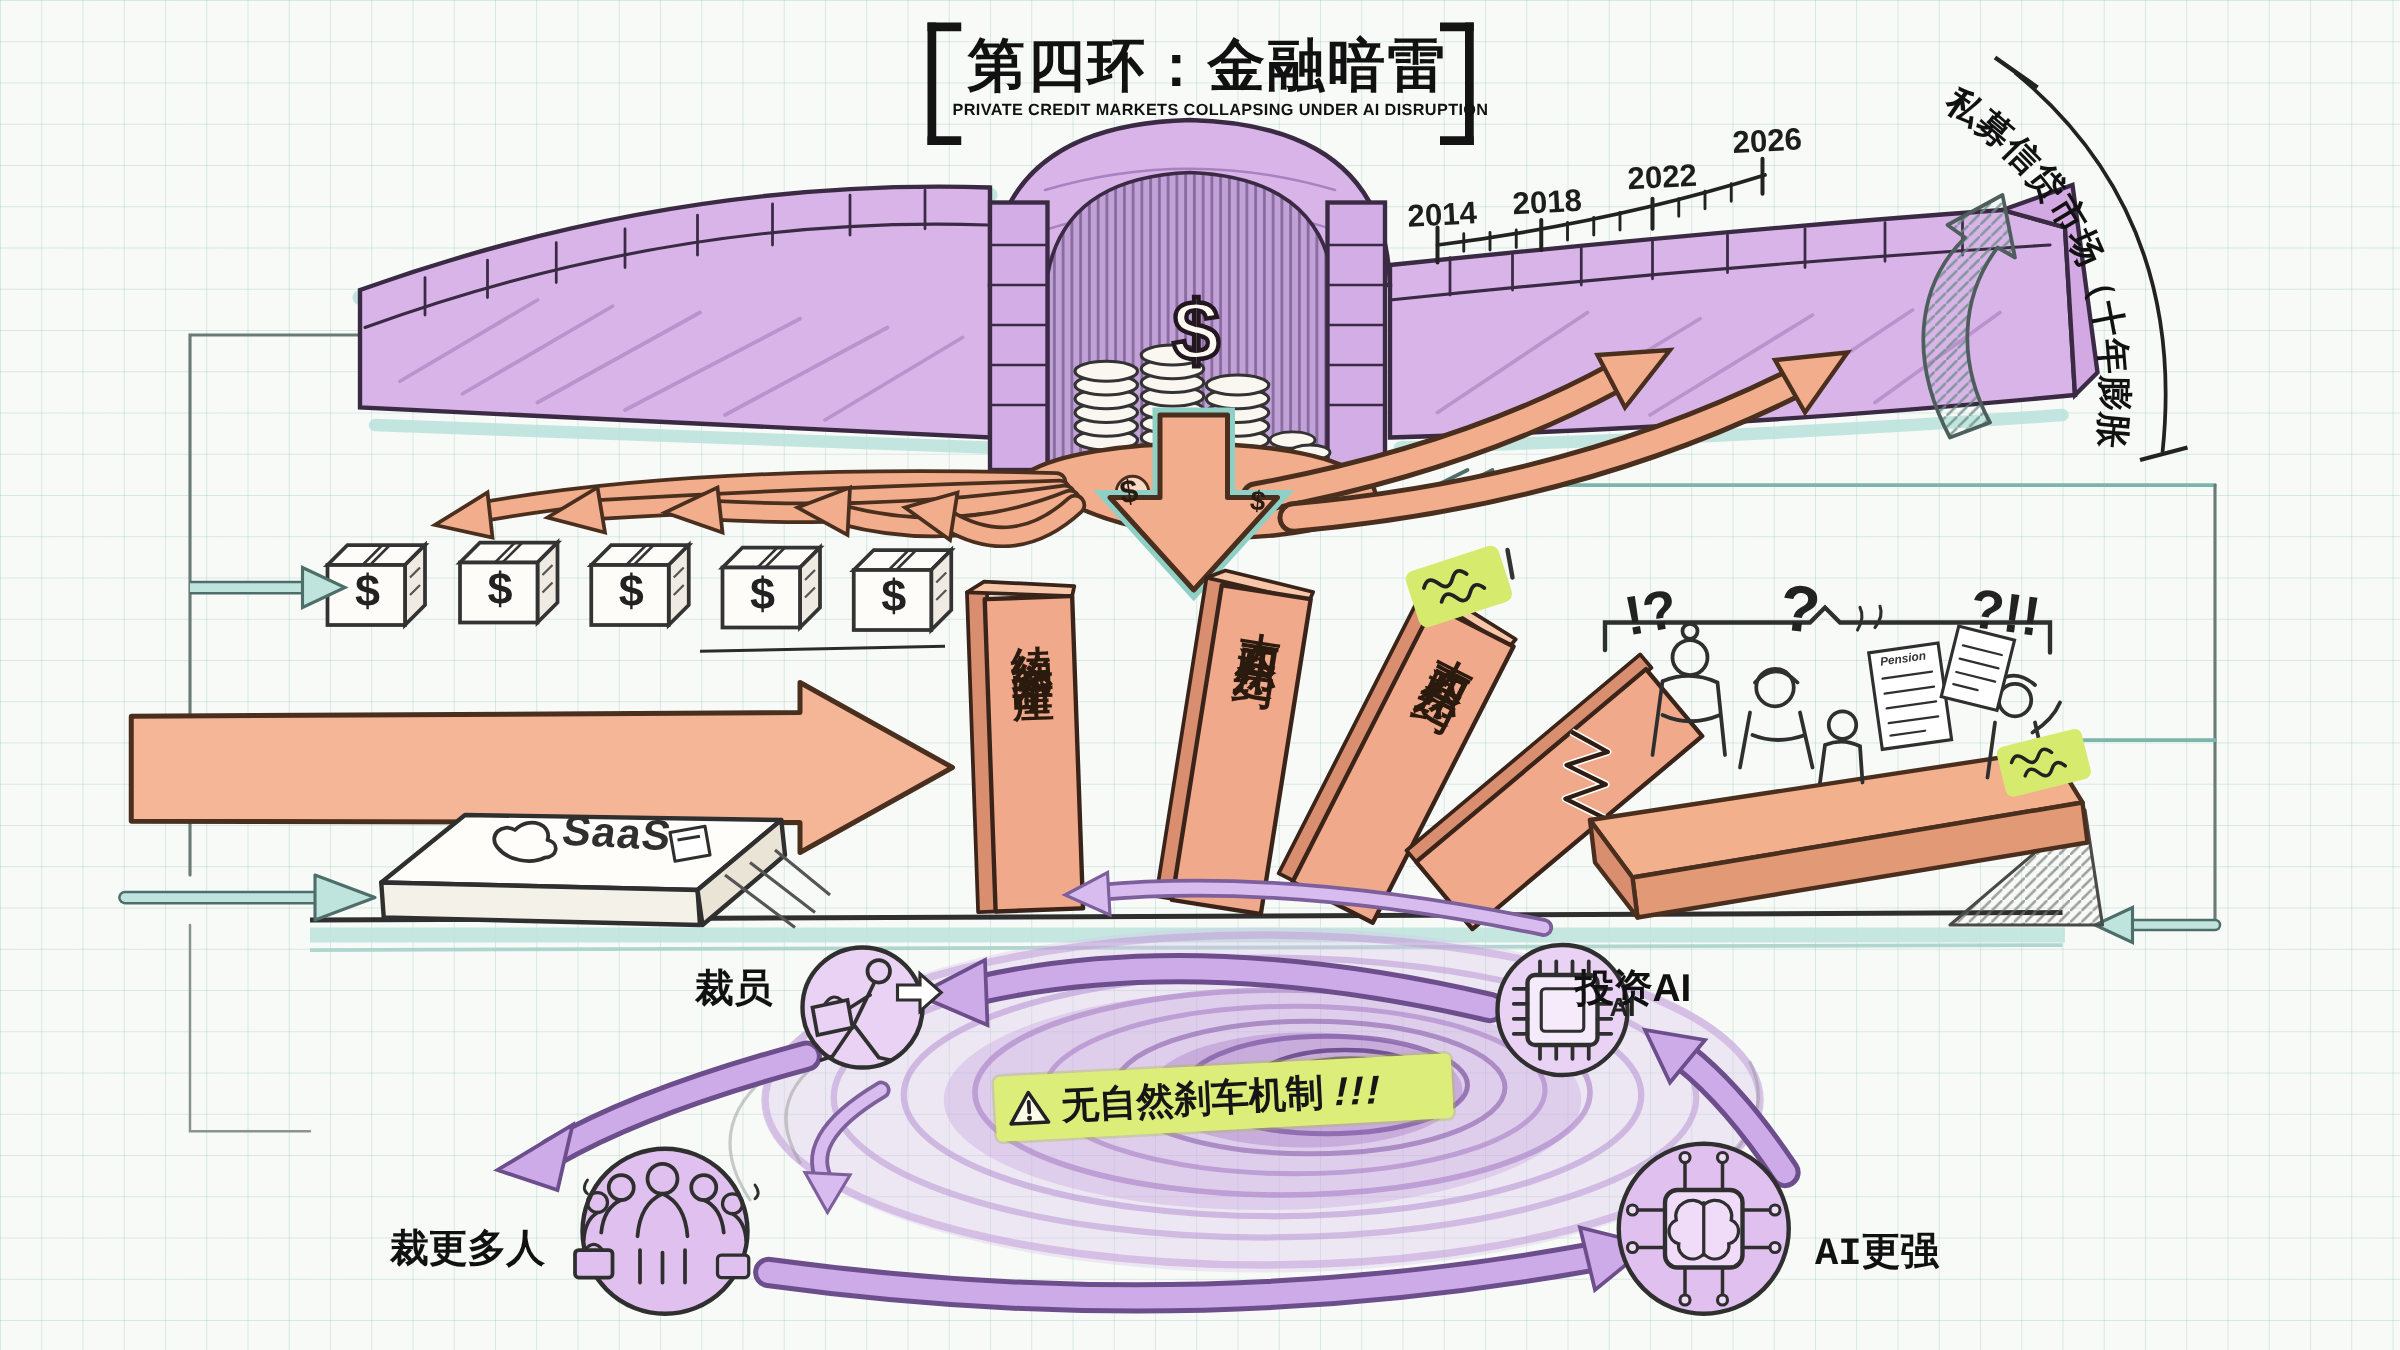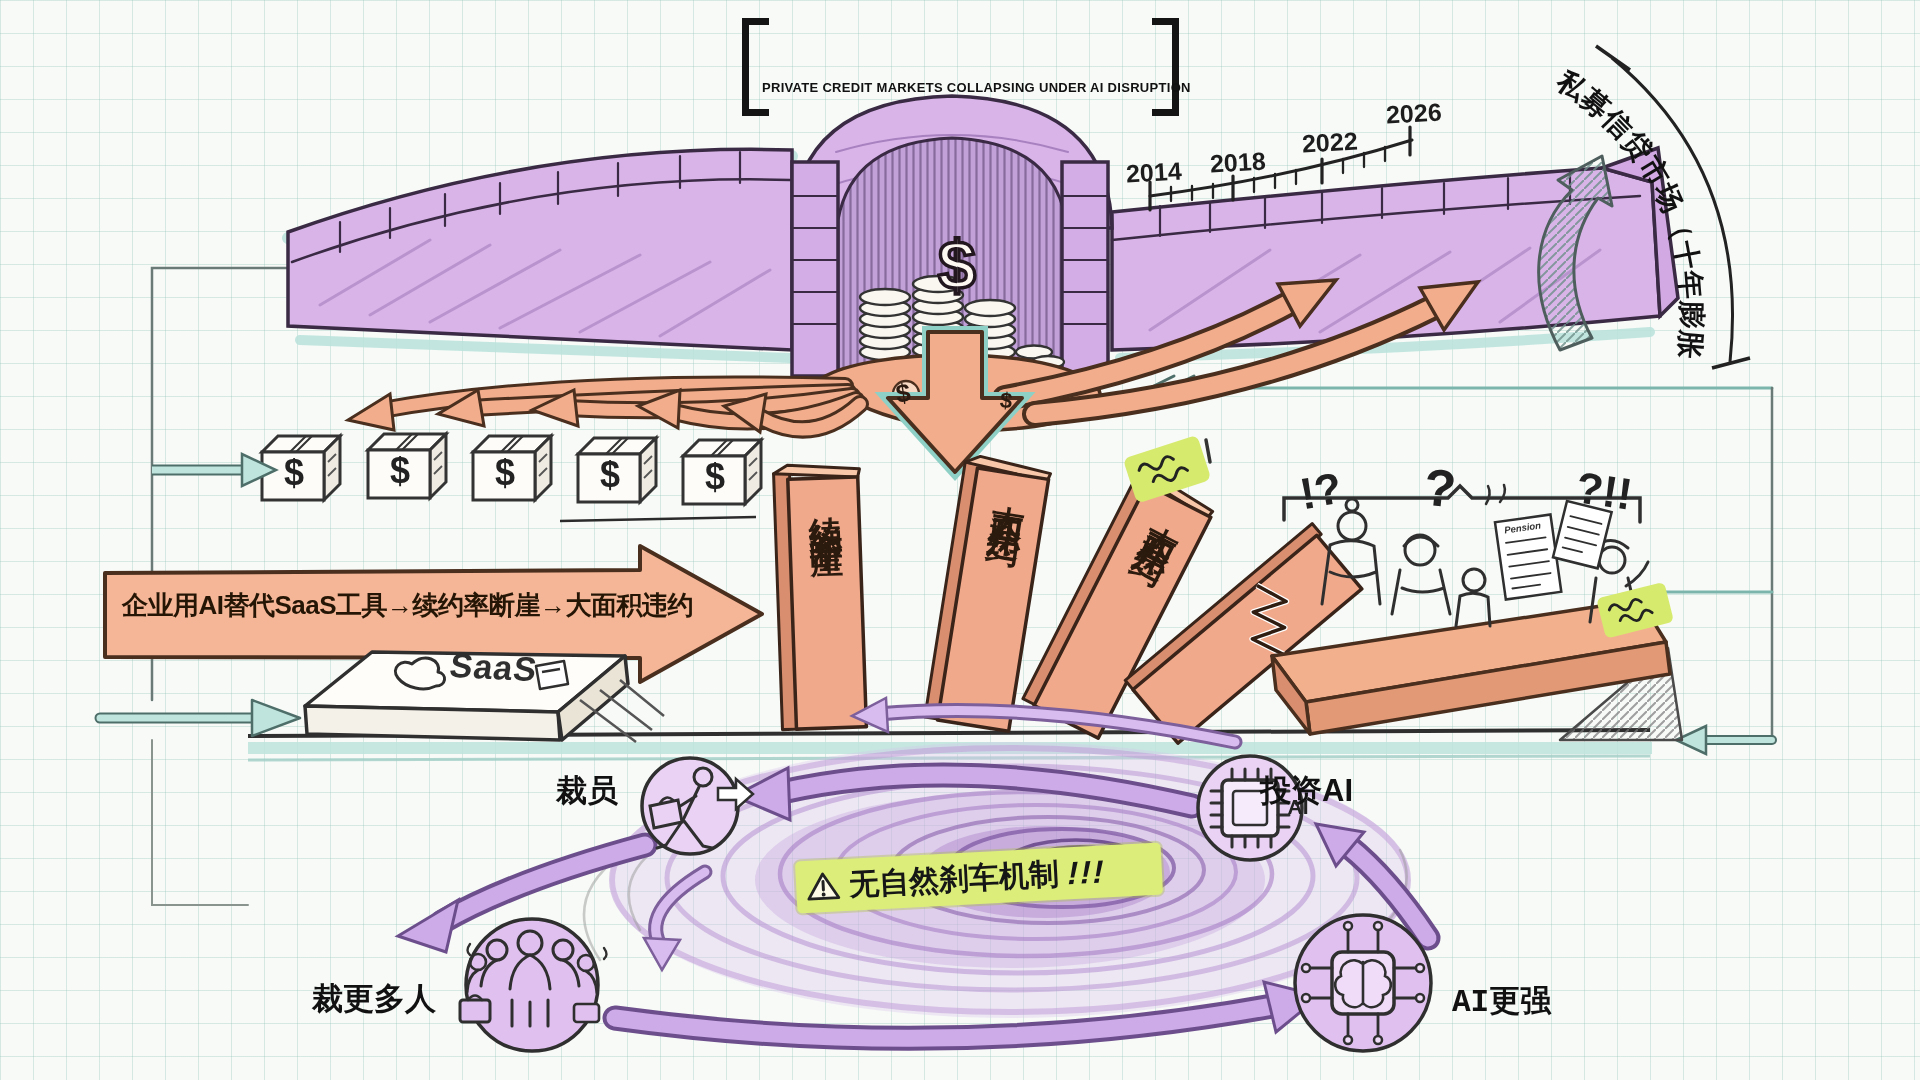--- a/index.html
+++ b/index.html
@@ -366,38 +366,38 @@
       <circle cx="1348" cy="926" r="4" fill="#f0dcf8" stroke="#2f2f2f" stroke-width="2.5"></circle>
           <circle cx="1378" cy="926" r="4" fill="#f0dcf8" stroke="#2f2f2f" stroke-width="2.5"></circle>
       <circle cx="1348" cy="1040" r="4" fill="#f0dcf8" stroke="#2f2f2f" stroke-width="2.5"></circle>
           <circle cx="1378" cy="1040" r="4" fill="#f0dcf8" stroke="#2f2f2f" stroke-width="2.5"></circle>
     </g>
   </g>
 </svg>
 
 <div class="bracket left" style="left:742px;top:18px;"></div>
 <div class="bracket right" style="left:1152px;top:18px;"></div>
+<div class="lbl title" style="left:766px;top:22px;">第四环：金融暗雷</div>
 <div class="lbl subtitle" style="left:762px;top:80px;">PRIVATE CREDIT MARKETS COLLAPSING UNDER AI DISRUPTION</div>
 
 <div class="lbl year" style="left:1126px;top:158px;">2014</div>
 <div class="lbl year" style="left:1210px;top:148px;">2018</div>
 <div class="lbl year" style="left:1302px;top:128px;">2022</div>
 <div class="lbl year" style="left:1386px;top:99px;">2026</div>
 
 <div class="lbl bigdollar" style="left:922px;top:226px;">$</div>
 <div class="lbl coindollar" style="left:896px;top:378px;font-size:26px;transform:rotate(-8deg);">$</div>
 <div class="lbl coindollar" style="left:1000px;top:388px;font-size:22px;transform:rotate(6deg);">$</div>
 
 <div class="lbl boxdollar" style="left:278px;top:452px;">$</div>
 <div class="lbl boxdollar" style="left:384px;top:450px;">$</div>
 <div class="lbl boxdollar" style="left:489px;top:452px;">$</div>
 <div class="lbl boxdollar" style="left:594px;top:454px;">$</div>
 <div class="lbl boxdollar" style="left:699px;top:456px;">$</div>
 
-<div class="lbl causetext" style="left:122px;top:588px;">企业用AI替代SaaS工具→续约率断崖→大面积违约</div>
 
 <div class="lbl vlabel" style="left:801px;top:490px;transform:rotate(-2deg);">续约率断崖</div>
 <div class="lbl vlabel" style="left:991px;top:480px;transform:rotate(9deg);">大面积违约</div>
 <div class="lbl vlabel" style="left:1157px;top:505px;transform:rotate(27deg);">大面积违约</div>
 
 <div class="lbl pension" style="left:1504px;top:522px;">Pension</div>
 <div class="lbl mark" style="left:1300px;top:466px;font-size:44px;transform:rotate(-10deg);">!?</div>
 <div class="lbl mark" style="left:1424px;top:458px;font-size:52px;transform:rotate(6deg);">?</div>
 <div class="lbl mark" style="left:1576px;top:466px;font-size:44px;transform:rotate(8deg);">?!!</div>
 

